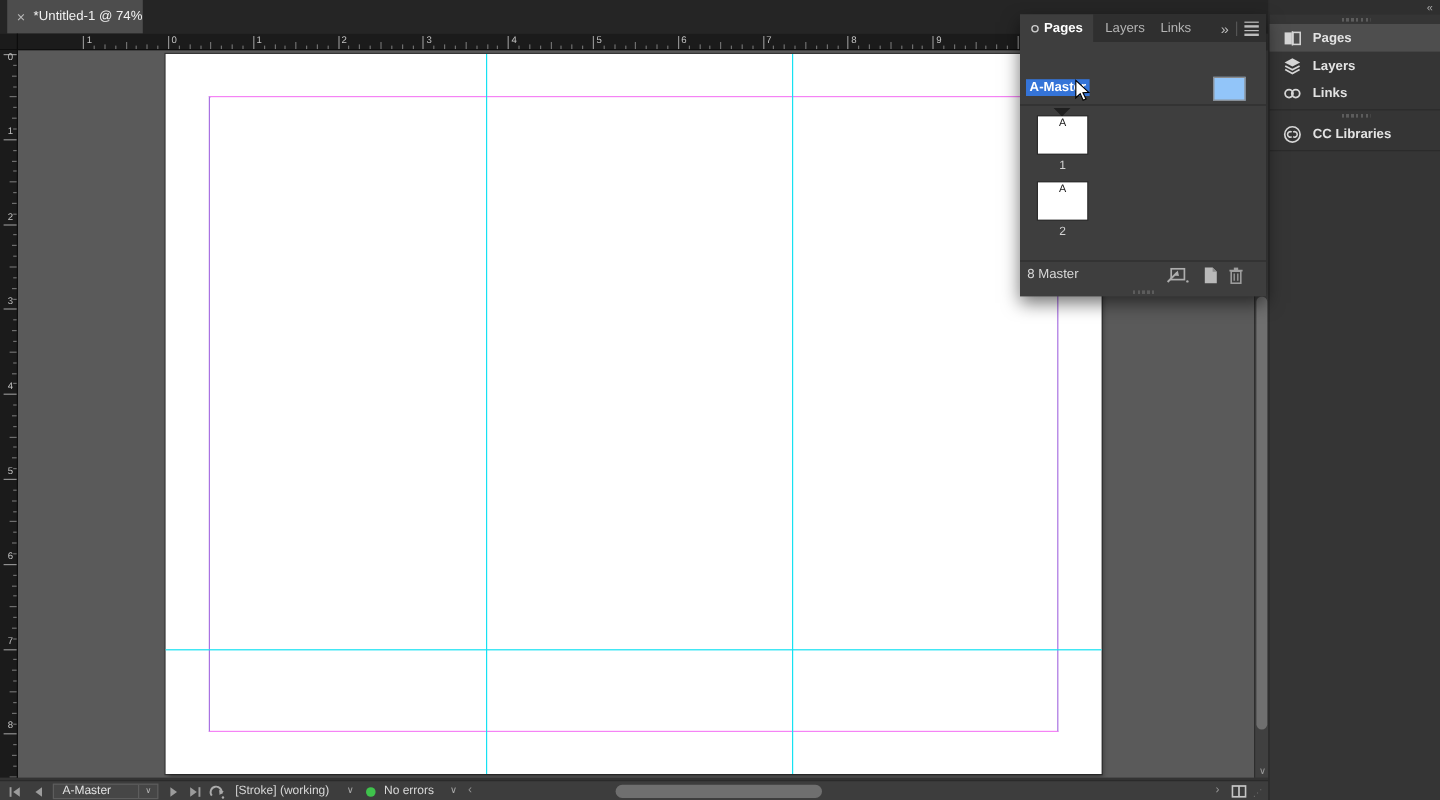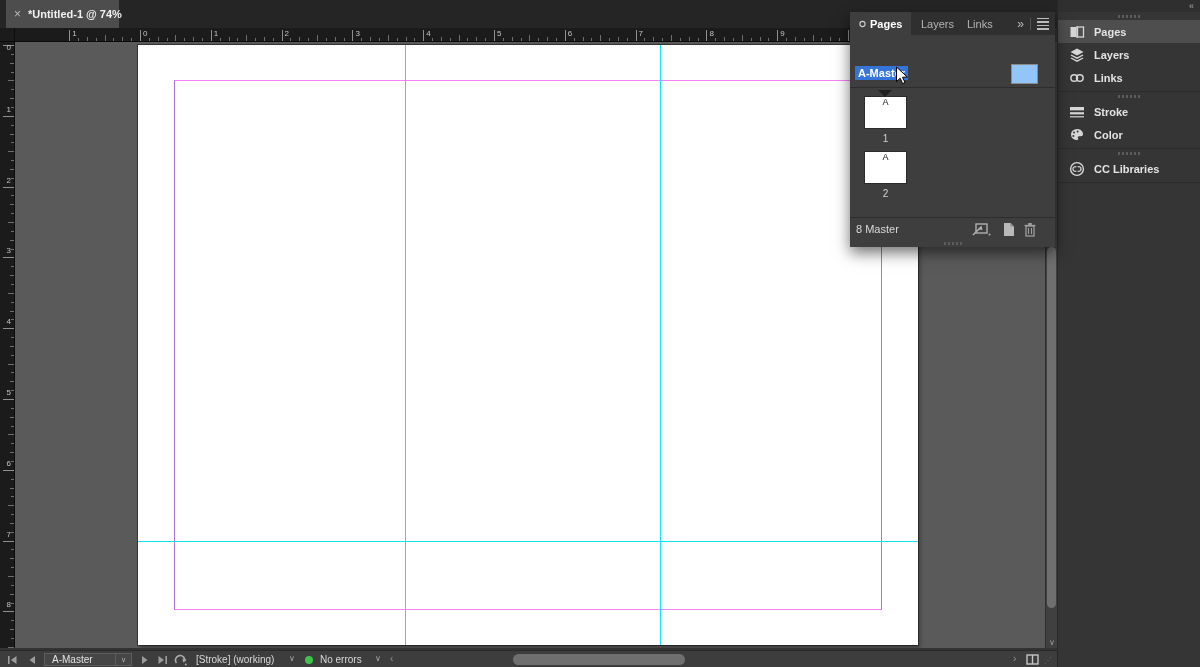--- a/index.html
+++ b/index.html
@@ -6,21 +6,21 @@
   #root{position:relative;width:1200px;height:667px;overflow:hidden;
         font-family:"Liberation Sans",sans-serif;background:#333;
         -webkit-font-smoothing:antialiased;}
   #root *{box-sizing:border-box;}
 
   
   .tabbar{position:absolute;left:0;top:0;width:1057px;height:28px;background:#252525;}
   .doc-tab{position:absolute;left:6px;top:0;width:113px;height:28px;background:#4d4d4d;
            display:flex;align-items:center;gap:7px;padding:0 8px;}
   .doc-tab .close{color:#b9b9b9;font-size:12px;line-height:1;cursor:default;}
-  .doc-tab .title{color:#f1f1f1;font-size:11px;font-weight:bold;white-space:nowrap;}
+  .doc-tab .title{color:#f1f1f1;font-size:11px;font-weight:normal;white-space:nowrap;}
 
   
   .ruler-corner{position:absolute;left:0;top:28px;width:15px;height:14px;background:#1b1b1b;
                 border-right:1px solid #0c0c0c;border-bottom:1px solid #0c0c0c;}
   .h-ruler{position:absolute;left:15px;top:28px;width:1030px;height:14px;background:#1b1b1b;
            border-bottom:1px solid #0c0c0c;overflow:hidden;}
   .v-ruler{position:absolute;left:0;top:42px;width:15px;height:606px;background:#1b1b1b;
            border-right:1px solid #0c0c0c;overflow:hidden;}
   .h-ruler .tick{position:absolute;bottom:0;width:1px;background:#6e6e6e;}
   .h-ruler .tick.major{background:#8f8f8f;}
@@ -414,42 +414,20 @@
             </svg>
           <span>Links</span>
         </div>
       </div>
       <div class="dock-group">
         <div class="dock-grip">
             <span></span>
           </div>
         <div class="dock-item">
           <svg width="16" height="16" viewBox="0 0 16 16">
-              <rect x="1" y="3" width="14" height="3.4" fill="#d6d6d6"></rect>
-              <rect x="1" y="8.2" width="14" height="2.2" fill="#d6d6d6"></rect>
-              <rect x="1" y="12.2" width="14" height="1.2" fill="#d6d6d6"></rect>
-            </svg>
-          <span>Stroke</span>
-        </div>
-        <div class="dock-item">
-          <svg width="16" height="16" viewBox="0 0 16 16">
-              <path d="M8,2 a6,5.5 0 1 0 0,11 c1.3,0 1.6-.9 1-1.7 c-.7-.9-.2-2 1.2-2 h1.6 c1.4,0 2.2-1 2.2-2.3 C14,4.3 11.3,2 8,2 Z" fill="#d6d6d6"></path>
-              <circle cx="5" cy="5.4" r="1" fill="#353535"></circle>
-              <circle cx="8.6" cy="4.6" r="1" fill="#353535"></circle>
-              <circle cx="4.4" cy="9" r="1" fill="#353535"></circle>
-            </svg>
-          <span>Color</span>
-        </div>
-      </div>
-      <div class="dock-group">
-        <div class="dock-grip">
-            <span></span>
-          </div>
-        <div class="dock-item">
-          <svg width="16" height="16" viewBox="0 0 16 16">
               <circle cx="8" cy="8" r="6.4" fill="none" stroke="#d6d6d6" stroke-width="1.4"></circle>
               <path d="M7.4,6 a2.3,2.3 0 1 0 0,4" fill="none" stroke="#d6d6d6" stroke-width="1.3"></path>
               <path d="M8.6,6 a2.3,2.3 0 1 1 0,4" fill="none" stroke="#d6d6d6" stroke-width="1.3"></path>
             </svg>
           <span>CC Libraries</span>
         </div>
       </div>
     </div>
   </div>
 

